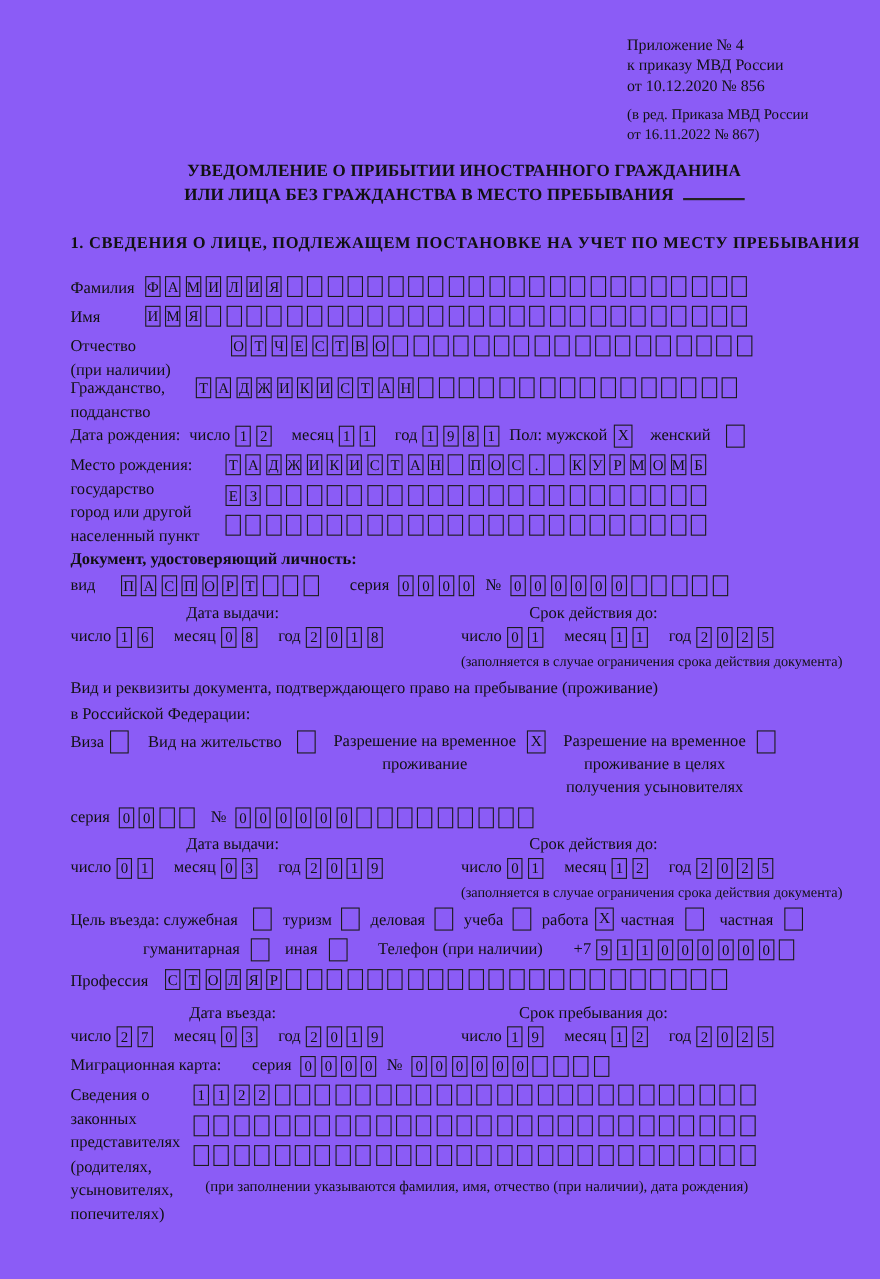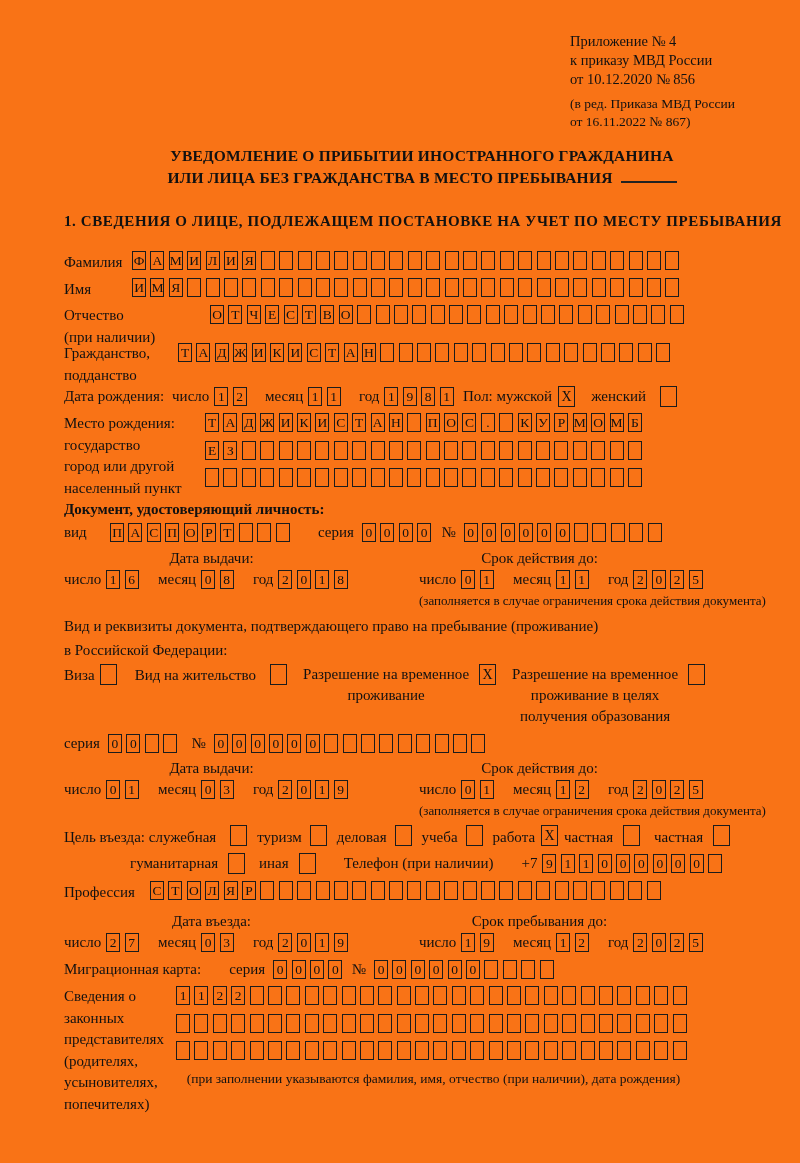--- a/index.html
+++ b/index.html
@@ -1,21 +1,21 @@
 <!DOCTYPE html>
 <html><head>
 <meta charset="utf-8">
 <style>
   * { margin:0; padding:0; box-sizing:border-box; }
   html,body { background:#888; }
   .page {
     position:relative;
     width:800px; height:1163px;
     margin:0 auto;
-    background:#f97316;
+    background:#8b5cf6;
     color:#111;
     font-family:"Liberation Serif","DejaVu Serif",serif;
     font-size:15px;
     padding:32px 20px 0 64px;
     overflow:hidden;
   }
   
   .annex { margin-left:506px; font-size:14.5px; line-height:19px; }
   .annex-note { margin-top:6px; font-size:13.5px; line-height:18px; }
   .forma { text-align:right; padding-right:16px; font-weight:bold; font-size:15.5px; margin-top:12px; letter-spacing:.5px; }
@@ -441,21 +441,21 @@
     <span class="ml18" style="line-height:22px;">Вид на жительство</span>
     <span class="cbox ml14"></span>
     <div class="res-multi ml16">
       <div>Разрешение на временное</div>
       <div class="center">проживание</div>
     </div>
     <span class="cbox ml10">X</span>
     <div class="res-multi ml16">
       <div>Разрешение на временное</div>
       <div class="center">проживание в целях</div>
-      <div class="center">получения образования</div>
+      <div class="center">получения усыновителях</div>
     </div>
     <span class="cbox ml10"></span>
   </div>
 
   <div class="frow" style="margin-top:7px; align-items:center;">
     <span class="mr8">серия</span>
     <div class="cells">
         <span class="cell">0</span>
         <span class="cell">0</span>
         <span class="cell"></span>

